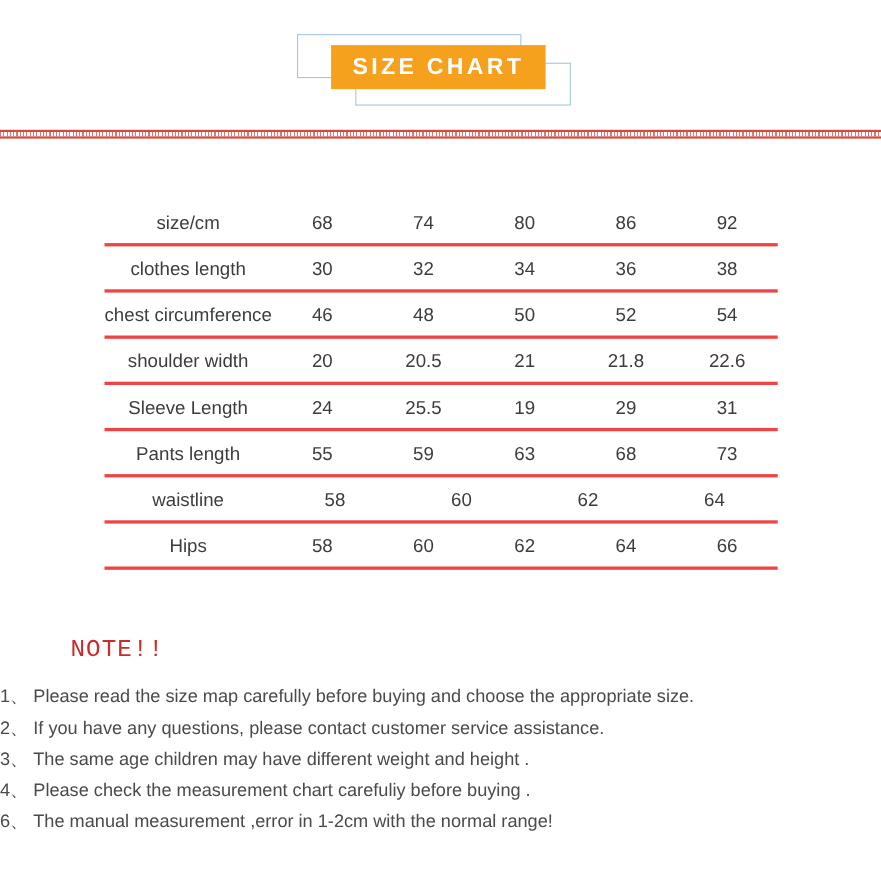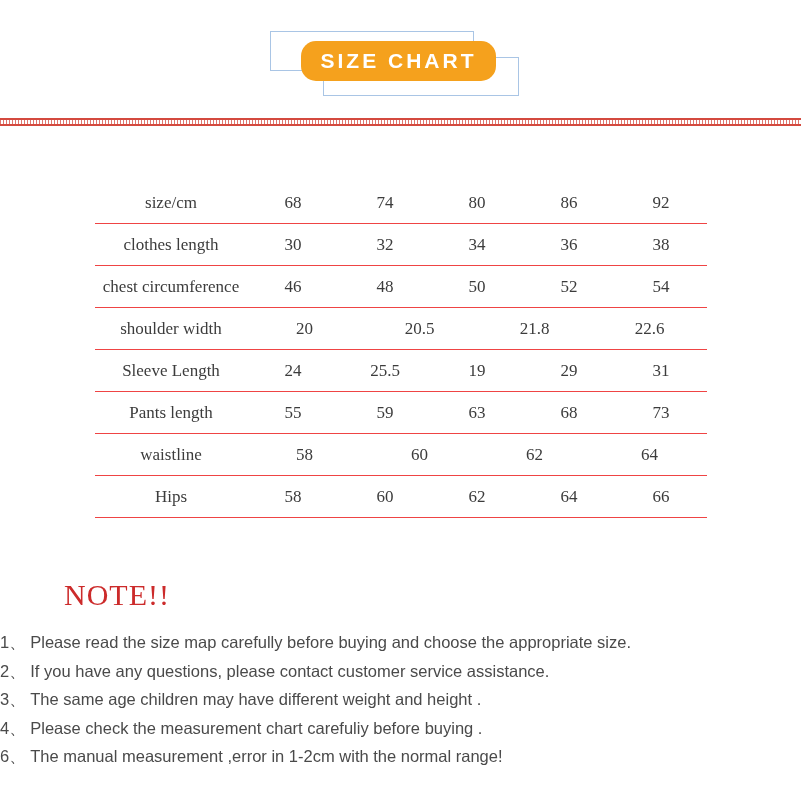--- a/index.html
+++ b/index.html
@@ -17,46 +17,45 @@
   .outline {
     position: absolute;
     border: 1px solid #a9c5e5;
   }
   .outline-back  { left: 270px; top: 31px; width: 204px; height: 40px; }
   .outline-front { left: 323px; top: 57px; width: 196px; height: 39px; }
   .banner {
     position: absolute; left: 301px; top: 41px; width: 195px; height: 40px;
     background: #f5a11d; color: #ffffff;
     display: flex; align-items: center; justify-content: center;
-    font-size: 21px; font-weight: bold; letter-spacing: 3px; border-radius: 15px;
+    font-size: 21px; font-weight: bold; letter-spacing: 3px;
   }
 
   
   .divider {
     height: 8px; margin-top: 6px; width: 801px;
     border-top: 2px solid #d44a3f;
     border-bottom: 2px solid #d44a3f;
     background: repeating-linear-gradient(90deg, rgba(212,74,63,0.75) 0 1px, transparent 1px 3px);
   }
 
   
   .size-table { margin: 56px 0 0 95px; width: 612px; font-size: 17px; }
   .trow {
     display: flex; height: 42px; line-height: 41px;
-    border-bottom: 1px solid #ef4444;
+    border-bottom: 3px solid #ef4444;
     text-align: center;
-    font-family: Liberation Serif, serif;
   }
   .tlabel { width: 152px; white-space: nowrap; }
   .tcell  { flex: 1; }
 
   
   .note-title {
-    font-family: Liberation Serif, serif;
-    color: #cc2b2b; font-size: 30px; letter-spacing: 1px;
+    font-family: Liberation Mono, monospace;
+    color: #cc2b2b; font-size: 22px; letter-spacing: 1px;
     margin: 60px 0 16px 64px;
   }
   .note-list { font-size: 16.5px; color: #4a4a4a; }
   .note-item { line-height: 28.5px; }
 </style>
 </head>
 <body>
 
 <div class="banner-area">
   <div class="outline outline-back"></div>
@@ -94,20 +93,21 @@
     <div class="tcell">48</div>
     <div class="tcell">50</div>
     <div class="tcell">52</div>
     <div class="tcell">54</div>
   </div>
 
   <div class="trow">
     <div class="tlabel">shoulder width</div>
     <div class="tcell">20</div>
     <div class="tcell">20.5</div>
+    <div class="tcell">21</div>
     <div class="tcell">21.8</div>
     <div class="tcell">22.6</div>
   </div>
 
   <div class="trow">
     <div class="tlabel">Sleeve Length</div>
     <div class="tcell">24</div>
     <div class="tcell">25.5</div>
     <div class="tcell">19</div>
     <div class="tcell">29</div>

